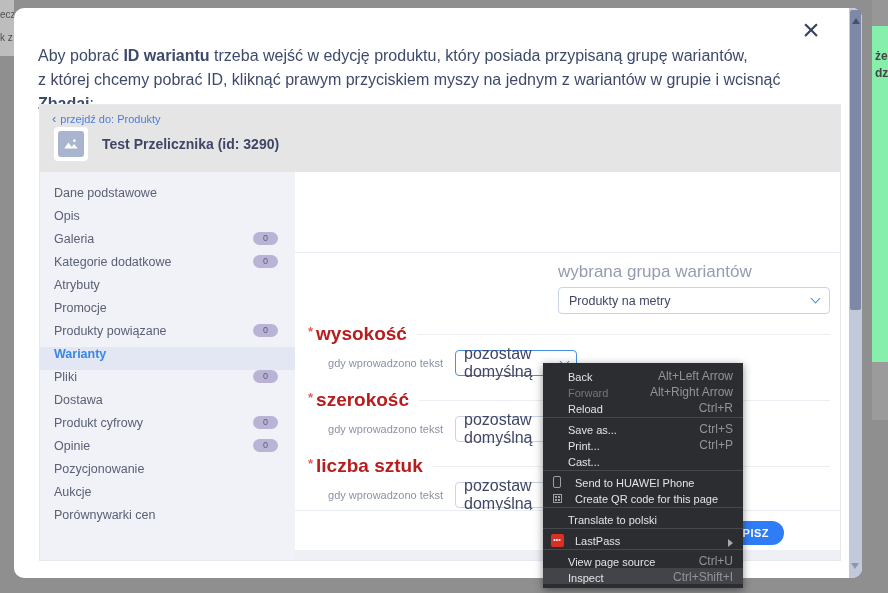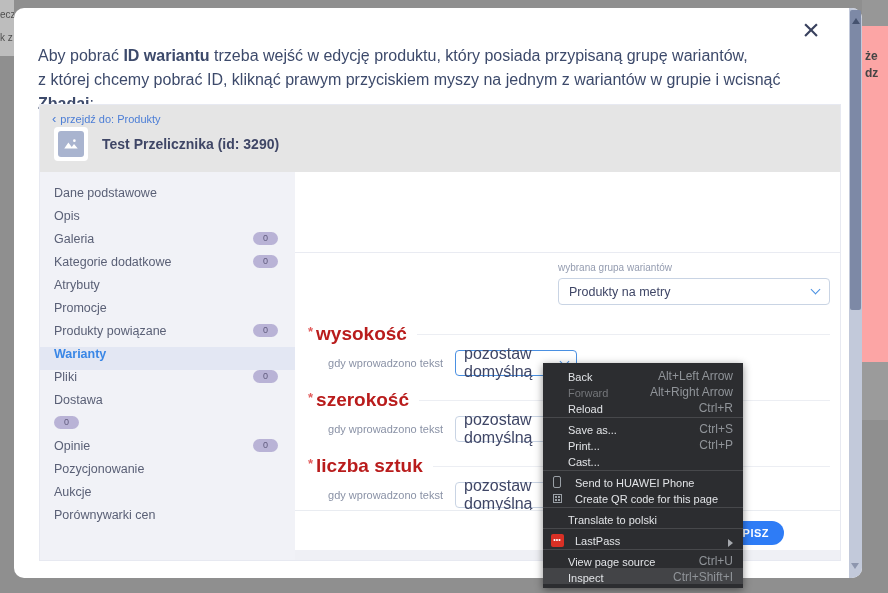--- a/index.html
+++ b/index.html
@@ -5,21 +5,21 @@
   * { margin:0; padding:0; box-sizing:border-box; }
   html,body { width:888px; height:593px; overflow:hidden; }
   body { font-family:"Liberation Sans", sans-serif; background:#8f8f8f; position:relative; }
 
   
   .bg-frag { position:absolute; overflow:hidden; color:#4b4b4b; }
   .bg-left-heading { left:0; top:138; width:14px; height:18px; font-size:15px; font-weight:bold; color:#3c3c3c; }
   .bg-left-box { left:0; top:180; width:14px; height:54px; background:#c2c2c2; font-size:10px; line-height:15px; color:#565656; padding-top:2px; }
   .bg-left-box .lnk { color:#3b6fb5; font-weight:bold; }
   .bg-left-bottom { left:0; top:524; width:14px; height:56px; background:#bdbdbd; font-size:10px; line-height:23px; color:#4f4f4f; padding-top:3px; }
-  .bg-right-strip { right:0; top:140; width:26px; height:420px; background:#fca5a5;margin-left:36px; }
+  .bg-right-strip { right:0; top:140; width:16px; height:420px; background:#86efac;margin-left:36px; }
   .bg-right-band { position:absolute; left:0; top:0; width:26px; height:26px; background:#979797; }
   .bg-right-text { position:absolute; left:3px; top:48px; font-size:12px; font-weight:bold; color:#454545; line-height:17px; white-space:nowrap; }
   .bg-right-low { position:absolute; left:0; top:362px; width:26px; height:58px; background:#9b9b9b; }
 
   
   .modal { position:absolute; left:14px; top:8px; width:848px; height:570px; background:#ffffff; border-radius:10px; }
   .close-btn { position:absolute; top:8px; right:36px; width:30px; height:30px; font-size:30px; line-height:28px; text-align:center; color:#39415e; cursor:pointer; font-weight:300; }
   .intro { position:absolute; left:24px; top:36px; width:800px; font-size:16px; line-height:24px; color:#3d4a6b; }
   .intro b { font-weight:bold; }
 
@@ -37,21 +37,21 @@
   .side-nav { width:255px; background:#f1f2f7; padding-top:14px; }
   .side-item { height:23px; display:flex; padding:0 17px 0 14px; font-size:12.5px; color:#5a6076; cursor:pointer; }
   .side-item .side-label { flex:1; }
   .side-item.active { background:#e3e7f3; color:#3a87e6; font-weight:bold; }
   .badge { width:25px; height:13px; background:#b9b3d6; border-radius:7px; color:#5f5a7d; font-size:9px; line-height:13px; text-align:center; }
 
   .main-pane { flex:1; background:#ffffff; position:relative; }
   .top-divider { position:absolute; left:0; top:80px; width:100%; height:1px; background:#e9ebf2; }
 
   .group-field { position:absolute; left:263px; top:90px; width:272px; }
-  .group-label { font-size:10px; color:#949cb0; margin-bottom:5px; }
+  .group-label { font-size:17px; color:#949cb0; margin-bottom:5px; }
   .select { background:#fff; border:1px solid #c9d4e4; border-radius:4px; height:27px; display:flex; align-items:center; padding:0 10px; font-size:12.5px; color:#3f4666; cursor:pointer; }
   .select .sel-value { flex:1; }
   .chev { width:7px; height:7px; border-right:1.5px solid #4a90e2; border-bottom:1.5px solid #4a90e2; transform:rotate(45deg); margin-top:-4px; }
 
   .form-sections { position:absolute; left:13px; top:152px; right:10px; }
   .section { margin-bottom:14px; }
   .sec-head { display:flex; align-items:center; height:20px; }
   .req { color:#e25c5c; font-size:13px; font-weight:bold; margin-right:3px; margin-top:-5px; }
   .sec-title { font-size:19px; font-weight:bold; color:#b91c1c; margin-right:10px; }
   .sec-line { flex:1; height:1px; background:#eceef3; }
@@ -166,20 +166,21 @@
             <span class="side-label">Warianty</span>
           </div>
           <div class="side-item">
             <span class="side-label">Pliki</span>
             <span class="badge">0</span>
           </div>
           <div class="side-item">
             <span class="side-label">Dostawa</span>
           </div>
           <div class="side-item">
+            <span class="side-label">Produkt cyfrowy</span>
             <span class="badge">0</span>
           </div>
           <div class="side-item">
             <span class="side-label">Opinie</span>
             <span class="badge">0</span>
           </div>
           <div class="side-item">
             <span class="side-label">Pozycjonowanie</span>
           </div>
           <div class="side-item">

